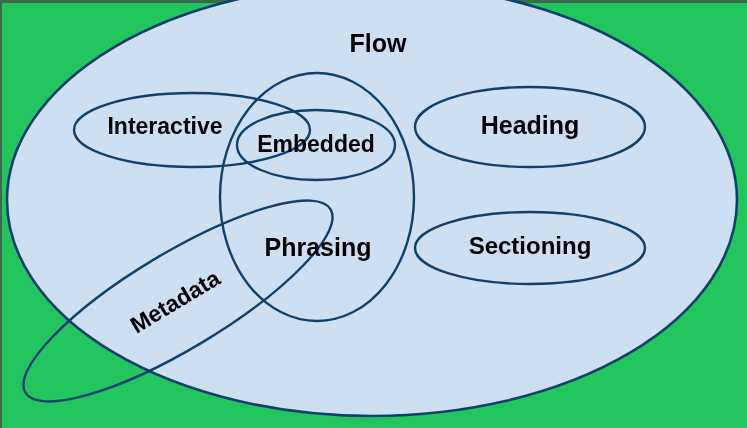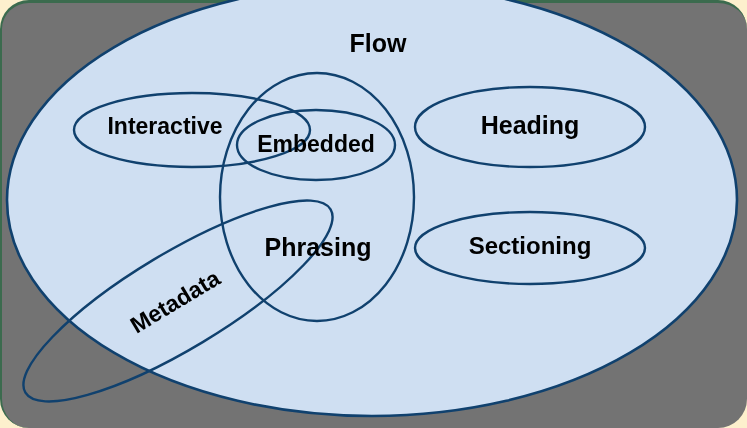--- a/index.html
+++ b/index.html
@@ -10,25 +10,24 @@
     width: 747px;
     height: 428px;
     overflow: hidden;
     font-family: "Liberation Sans", sans-serif;
     background: #fdf0cd;
   }
   #diagram-root {
     position: relative;
     width: 747px;
     height: 428px;
-    background: #737373;
+    background: #22c55e;
     box-sizing: border-box;
     border-top: 3px solid #3b6b4e;
     border-left: 2px solid #3b6b4e;
-    border-radius: 29px;
   }
   svg.venn {
     position: absolute;
     top: -3px;
     left: -2px;
     width: 747px;
     height: 428px;
     display: block;
   }
   .set-outline {

